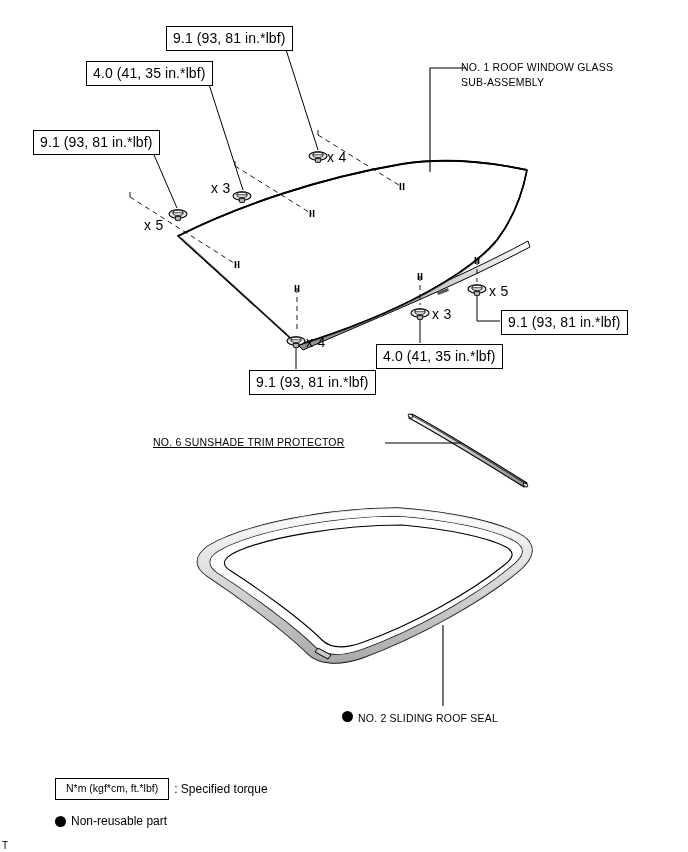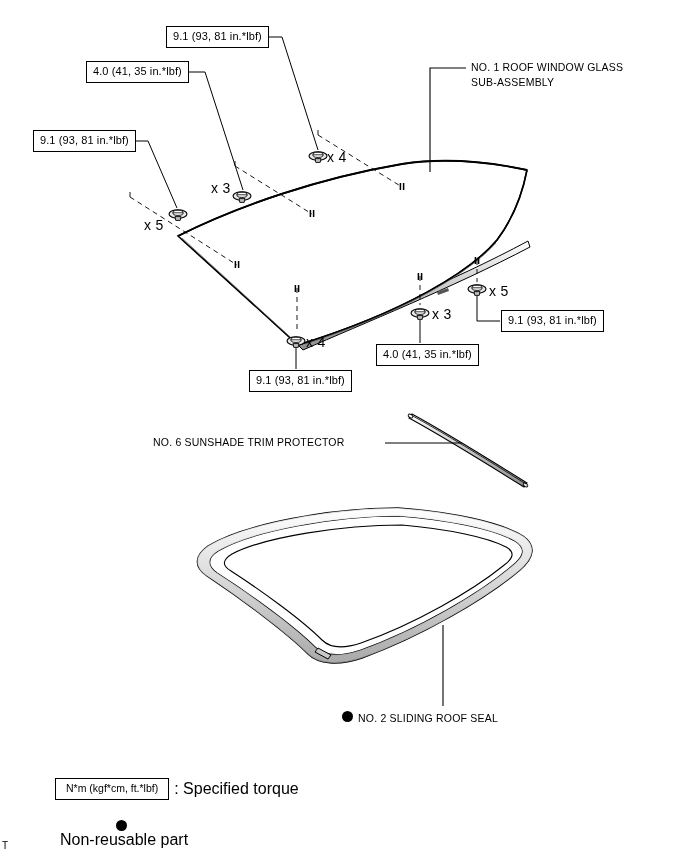--- a/index.html
+++ b/index.html
@@ -29,21 +29,21 @@
     top: 0;
     width: 688px;
     height: 852px;
     overflow: visible;
   }
   
   .torque-box {
     position: absolute;
     border: 1px solid #000;
     background: #fff;
-    font-size: 11px;
+    font-size: 14px;
     line-height: 1;
     padding: 4px 6px 5px 6px;
     white-space: nowrap;
     letter-spacing: 0.1px;
   }
   
   .part-label {
     position: absolute;
     font-size: 10.5px;
     line-height: 15px;
@@ -74,21 +74,21 @@
   }
   .legend-box {
     border: 1px solid #000;
     background: #fff;
     padding: 4px 10px 5px 10px;
     font-size: 10.5px;
     line-height: 1;
   }
   .legend-text {
     margin-left: 5px;
-    font-size: 16px;
+    font-size: 12px;
   }
   .dot {
     display: inline-block;
     width: 11px;
     height: 11px;
     border-radius: 50%;
     background: #000;
     flex: 0 0 auto;
   }
   .stray {
@@ -325,40 +325,40 @@
   <div class="torque-box" style="left:376px; top:344px;">4.0 (41, 35 in.*lbf)</div>
   <div class="torque-box" style="left:501px; top:310px;">9.1 (93, 81 in.*lbf)</div>
 
   <div class="count-label" style="left:327px; top:150px;">x 4</div>
   <div class="count-label" style="left:211px; top:181px;">x 3</div>
   <div class="count-label" style="left:144px; top:218px;">x 5</div>
   <div class="count-label" style="left:306px; top:335px;">x 4</div>
   <div class="count-label" style="left:432px; top:307px;">x 3</div>
   <div class="count-label" style="left:489px; top:284px;">x 5</div>
 
-  <div class="part-label" style="left:471px; top:60px;">
+  <div class="part-label" style="left:461px; top:60px;">
     <div>NO. 1 ROOF WINDOW GLASS</div>
     <div>SUB-ASSEMBLY</div>
   </div>
 
-  <div class="part-label" style="left:153px; top:435px;">
+  <div class="part-label" style="left:153px; top:435px;text-decoration:underline;">
     <div>NO. 6 SUNSHADE TRIM PROTECTOR</div>
   </div>
 
   <div class="part-label" style="left:342px; top:711px; display:flex; ">
     <span class="dot"></span>
     <span style="margin-left:5px;">NO. 2 SLIDING ROOF SEAL</span>
   </div>
 
   <div id="legend">
     <div class="legend-row" style="left:14px; top:0px;">
       <span class="legend-box">N*m (kgf*cm, ft.*lbf)</span>
       <span class="legend-text">: Specified torque</span>
     </div>
-    <div class="legend-row" style="left:14px; top:42px;flex-direction:column;">
+    <div class="legend-row" style="left:14px; top:36px;">
       <span class="dot"></span>
       <span class="legend-text">Non-reusable part</span>
     </div>
   </div>
 
   <div class="stray">T</div>
 
 </div>
 
 </body></html>

